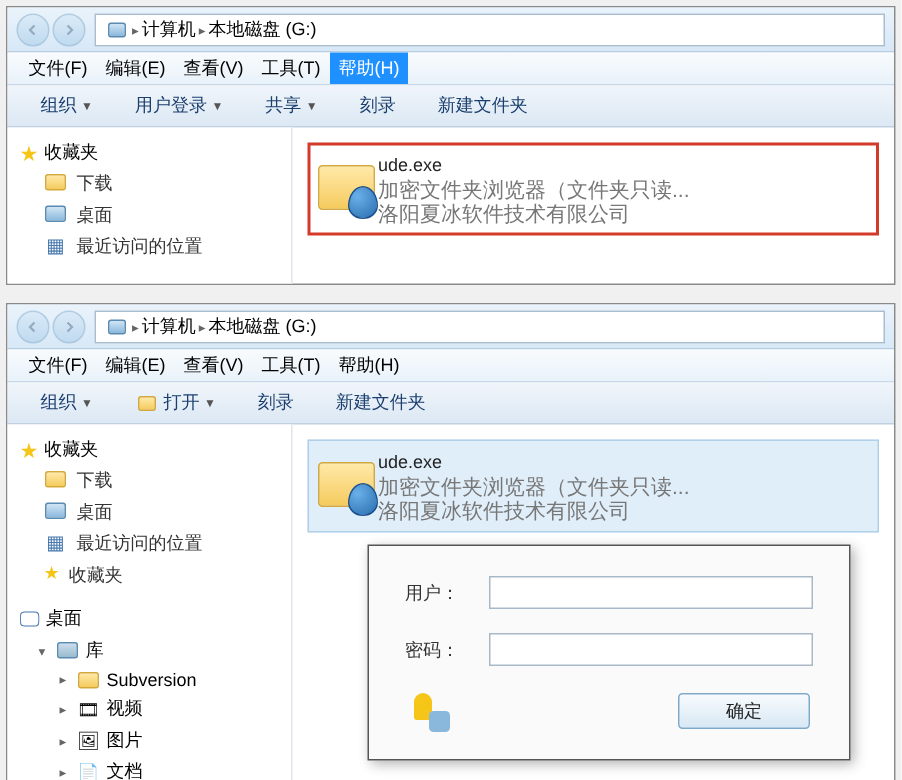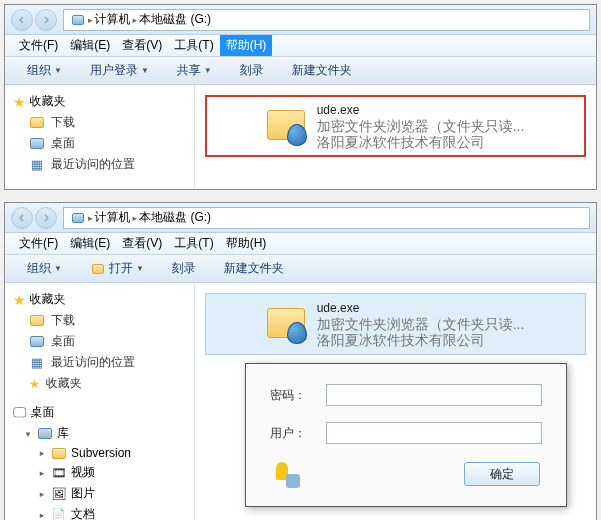--- a/index.html
+++ b/index.html
@@ -16,49 +16,49 @@
 .menu-item.hot { background: #1e90ff; color: #fff; padding: 2px 6px; }
 .toolbar { background: linear-gradient(to bottom, #f0f5fa, #dce8f4); height: 28px; display: flex; align-items: center; padding: 0 10px; font-size: 12px; color: #1a3e6e; border-bottom: 1px solid #c0d0e0; gap: 16px; }
 .tool { display: flex; align-items: center; gap: 3px; margin-left: 12px; }
 .tool .dd { font-size: 8px; color: #555; }
 .body { display: flex; min-height: 90px; }
 .sidebar { width: 190px; background: #fff; border-right: 1px solid #e0e6ec; padding: 6px 4px; font-size: 12px; }
 .side-group { margin-bottom: 8px; }
 .side-gtitle { display: flex; align-items: center; gap: 4px; padding: 2px 4px; font-weight: normal; }
 .star { color: #f5c518; font-size: 14px; }
 .monitor { color: #4a7ab0; font-size: 14px; }
-.side-item { display: flex; align-items: center; gap: 6px; padding: 2px 0 2px 20px; color: #333; }
+.side-item { display: flex; gap: 6px; padding: 2px 0 2px 20px; color: #333; }
 .tree-item { display: flex; align-items: center; gap: 4px; padding: 2px 0 2px 14px; }
 .tree-item .exp { width: 10px; font-size: 9px; color: #666; text-align: center; }
 .ico { width: 16px; height: 14px; display: inline-flex; align-items: center; justify-content: center; }
 .ico-folder { background: linear-gradient(to bottom, #ffe9a8, #f5cb5e); border: 1px solid #d4a93a; border-radius: 2px; width: 14px; height: 11px; }
 .ico-desktop { background: linear-gradient(to bottom, #d0e5f5, #8ab8dc); border: 1px solid #5a8ab0; border-radius: 2px; width: 14px; height: 11px; }
 .ico-recent { color: #4a7ab0; font-size: 13px; }
 .content { flex: 1; padding: 10px; position: relative; }
-.file-item { display: flex; align-items: center; gap: 10px; padding: 6px; border: 1px solid transparent; justify-content: center; }
+.file-item { display: flex; align-items: center; padding: 6px; border: 1px solid transparent; }
 .file-item.hl { border: 2px solid #d43a2a; padding: 5px; }
 .file-item.sel { background: #e0eef9; border: 1px solid #b0d0e8; }
 .file-icon { width: 40px; height: 40px; position: relative; }
 .folder-big { width: 38px; height: 30px; background: linear-gradient(to bottom, #ffe9a8, #f5cb5e); border: 1px solid #d4a93a; border-radius: 3px; position: absolute; top: 4px; }
 .shield { position: absolute; width: 20px; height: 22px; background: radial-gradient(circle at 30% 30%, #6ab0e8, #2a6eb0); border-radius: 50% 50% 50% 50% / 60% 60% 40% 40%; bottom: 0; right: 0; border: 1px solid #1a5090; }
 .file-meta { font-size: 12px; line-height: 16px; }
 .file-meta .fn { color: #222; }
 .file-meta .fd { color: #777; font-size: 14px; }
 .dialog { position: absolute; left: 240px; top: 160px; width: 322px; background: #f2f2f2; border: 1px solid #555; box-shadow: 2px 2px 8px rgba(0,0,0,0.3); }
 .dlg-title { background: linear-gradient(to bottom, #f4e8f0, #e6d4e4); height: 26px; display: flex; align-items: center; justify-content: space-between; padding: 0 4px 0 10px; font-size: 12px; border-bottom: 1px solid #c8b8c8; }
 .close-btn { width: 40px; height: 18px; background: linear-gradient(to bottom, #e88a7a, #c8432a); border: 1px solid #a0301a; border-radius: 3px; color: #fff; display: flex; align-items: center; justify-content: center; font-size: 11px; }
 .dlg-body { padding: 20px 24px 14px; background: #fafafa; }
 .dlg-row { display: flex; align-items: center; margin-bottom: 16px; }
 .dlg-row label { width: 56px; font-size: 12px; color: #333; }
 .dlg-row input { flex: 1; height: 22px; border: 1px solid #a8b8c8; padding: 0 4px; font-size: 12px; width: 190px; }
 .dlg-foot { display: flex; align-items: center; justify-content: space-between; padding: 0 2px 4px; }
 .key-ico { width: 28px; height: 28px; position: relative; }
 .key-ico .k1 { width: 12px; height: 18px; background: #f5c518; border-radius: 6px 6px 2px 2px; position: absolute; left: 4px; top: 2px; }
 .key-ico .k2 { width: 14px; height: 14px; background: #8ab8dc; border-radius: 3px; position: absolute; right: 0; bottom: 0; }
-.ok-btn { width: 76px; height: 24px; background: linear-gradient(to bottom, #f8fbfd, #d8e8f4); border: 1px solid #7fa9c9; font-size: 12px; color: #222; border-radius: 3px; }
+.ok-btn { width: 88px; height: 24px; background: linear-gradient(to bottom, #f8fbfd, #d8e8f4); border: 1px solid #7fa9c9; font-size: 12px; color: #222; border-radius: 3px; }
 .win2 { height: 330px; position: relative; }
 .win2 .body { min-height: 250px; }
 </style>
 </head>
 <body>
 
 <div class="window">
   <div class="titlebar">
     <div class="nav-arrows">
       <div class="nav-btn disabled">
@@ -276,26 +276,26 @@
           <div class="fd">加密文件夹浏览器（文件夹只读...</div>
           <div class="fd">洛阳夏冰软件技术有限公司</div>
         </div>
       </div>
     </div>
   </div>
 
   <div class="dialog">
     <div class="dlg-body">
       <div class="dlg-row">
+        <label>用户：</label>
+        <input type="text" style="">
+      </div>
+      <div class="dlg-row">
         <label>密码：</label>
         <input type="password" style="">
-      </div>
-      <div class="dlg-row">
-        <label>用户：</label>
-        <input type="text" style="">
       </div>
       <div class="dlg-foot">
         <div class="key-ico">
             <div class="k1"></div>
             <div class="k2"></div>
           </div>
         <button class="ok-btn">确定</button>
       </div>
     </div>
   </div>

